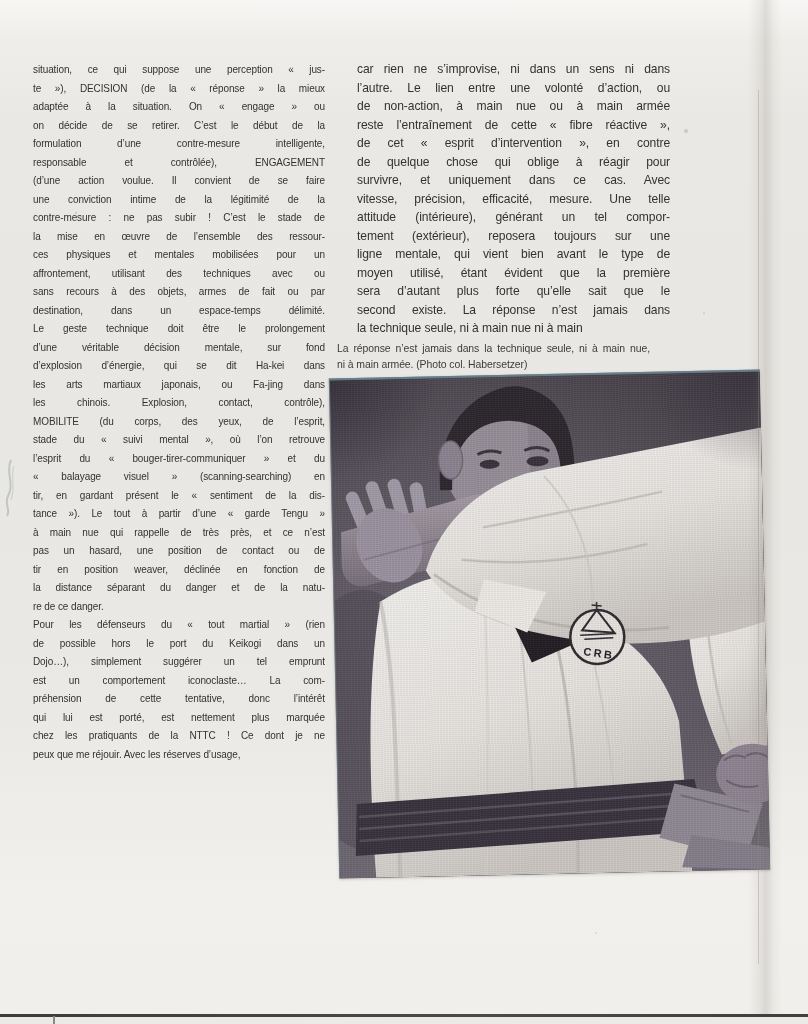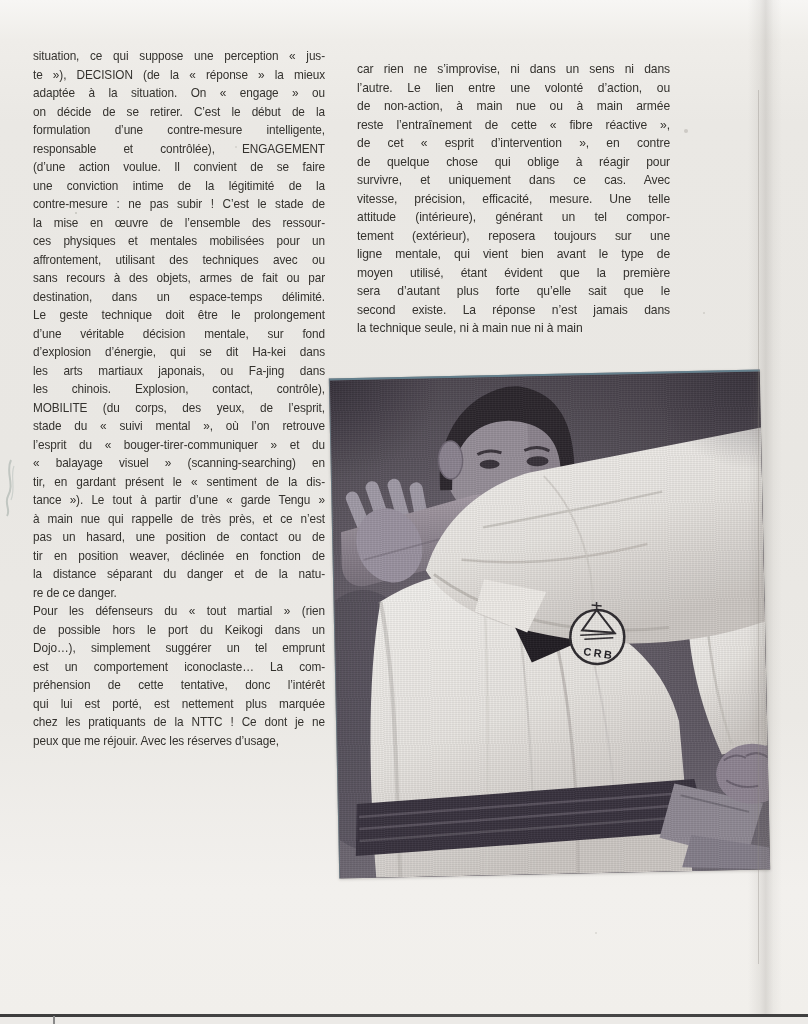--- a/index.html
+++ b/index.html
@@ -49,21 +49,21 @@
   
   .textcol{position:absolute;color:#34322e;}
   .jline{
     white-space:nowrap;
     text-align:justify;text-align-last:justify;
     width:var(--lw);line-height:var(--lh,18.5px);
     transform:scaleX(var(--sx));transform-origin:0 50%;
     letter-spacing:-0.1px;
   }
   .jline.ragged{text-align-last:left;}
-  .col-left{left:33px;top:47px;--lw:322px;--sx:0.9068;font-size:13px;}
+  .col-left{left:33px;top:60px;--lw:322px;--sx:0.9068;font-size:11px;}
   .col-right{left:357px;top:60px;--lw:341px;--sx:0.918;font-size:13.2px;}
   .photo-caption{
     left:337px;top:341px;--lw:341px;--sx:0.918;--lh:15.5px;
     font-size:11.4px;color:#3d3b38;
   }
   
   .photo{
     position:absolute;left:334px;top:374px;width:430px;height:498px;
     transform:rotate(-1.2deg);
     background:#57525a;overflow:hidden;
@@ -136,20 +136,24 @@
       <div class="jline">vitesse, précision, efficacité, mesure. Une telle</div>
       <div class="jline">attitude (intérieure), générant un tel compor-</div>
       <div class="jline">tement (extérieur), reposera toujours sur une</div>
       <div class="jline">ligne mentale, qui vient bien avant le type de</div>
       <div class="jline">moyen utilisé, étant évident que la première</div>
       <div class="jline">sera d’autant plus forte qu’elle sait que le</div>
       <div class="jline">second existe. La réponse n’est jamais dans</div>
       <div class="jline ragged">la technique seule, ni à main nue ni à main</div>
     </div>
 
+  <div class="textcol photo-caption">
+      <div class="jline">La réponse n’est jamais dans la technique seule, ni à main nue,</div>
+      <div class="jline ragged">ni à main armée. (Photo col. Habersetzer)</div>
+    </div>
 
   <figure class="photo" style="margin:0">
     <svg viewBox="0 0 430 498" xmlns="http://www.w3.org/2000/svg">
       <defs>
         <linearGradient id="bgGrad" x1="0" y1="0" x2="0" y2="1">
           <stop offset="0" stop-color="#47414a"></stop>
           <stop offset="0.35" stop-color="#554f58"></stop>
           <stop offset="0.7" stop-color="#5e5862"></stop>
           <stop offset="1" stop-color="#6e6873"></stop>
         </linearGradient>

